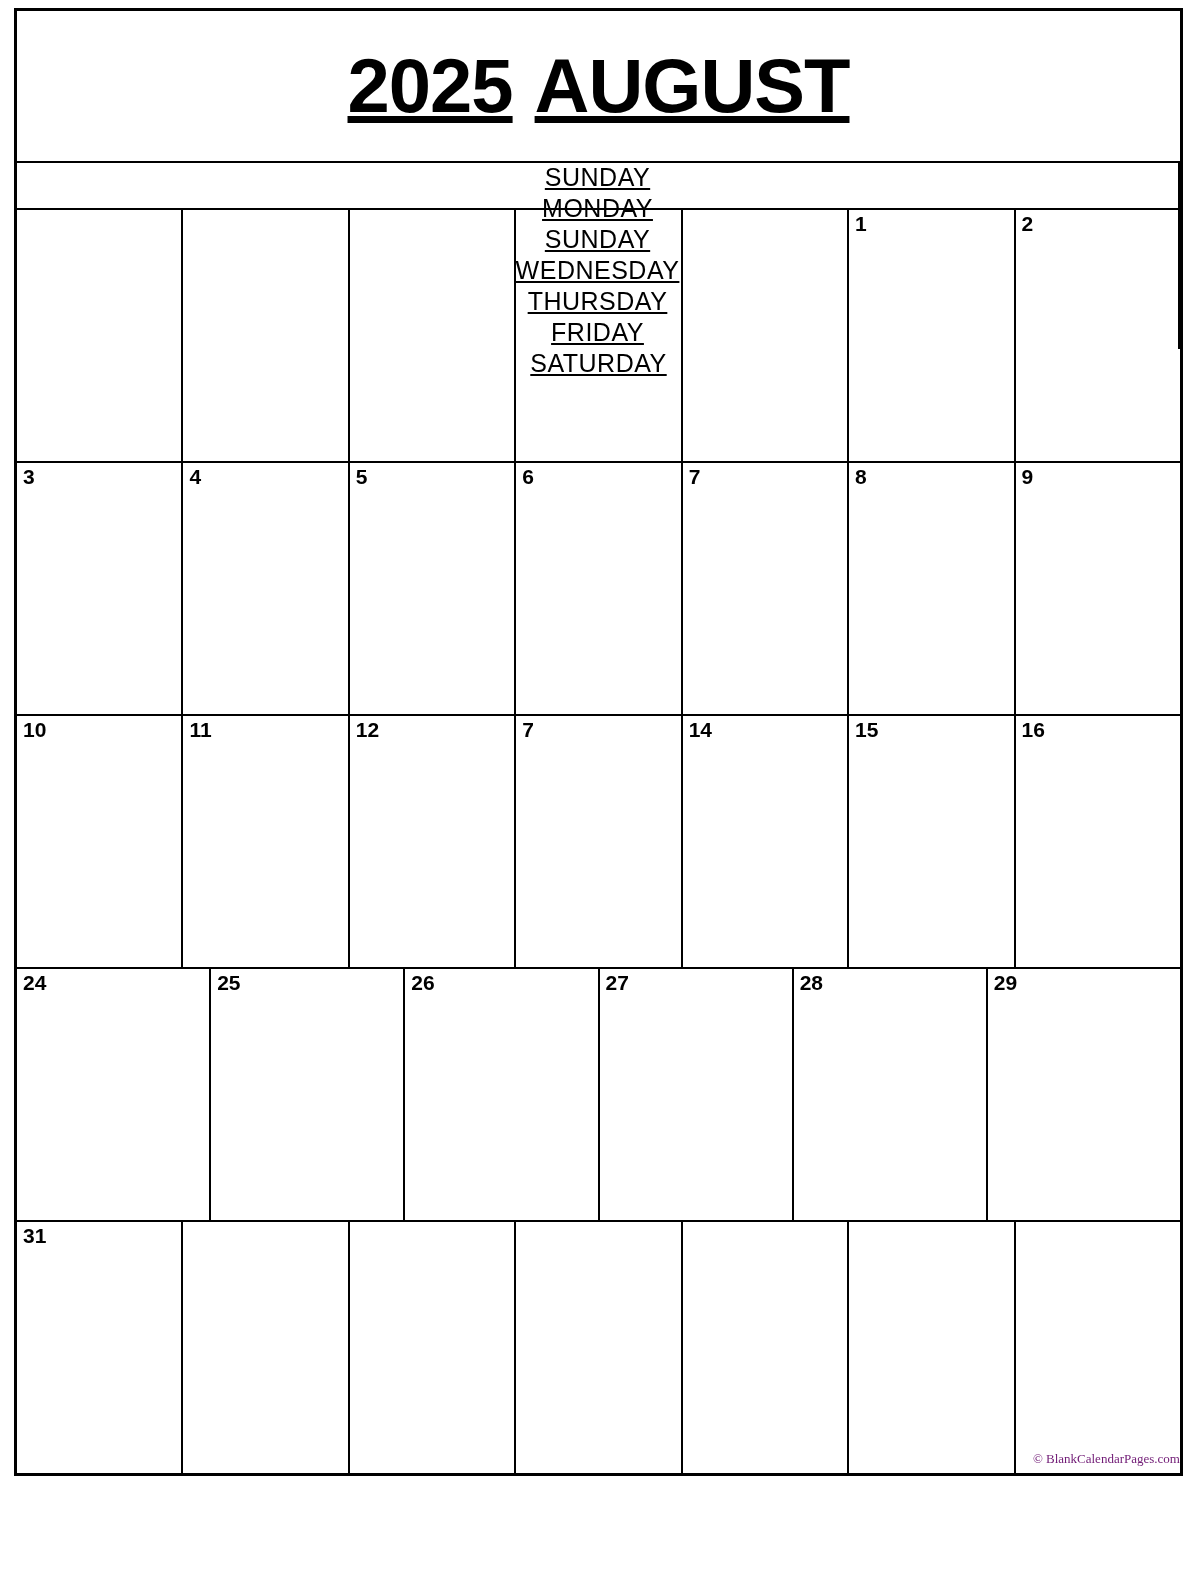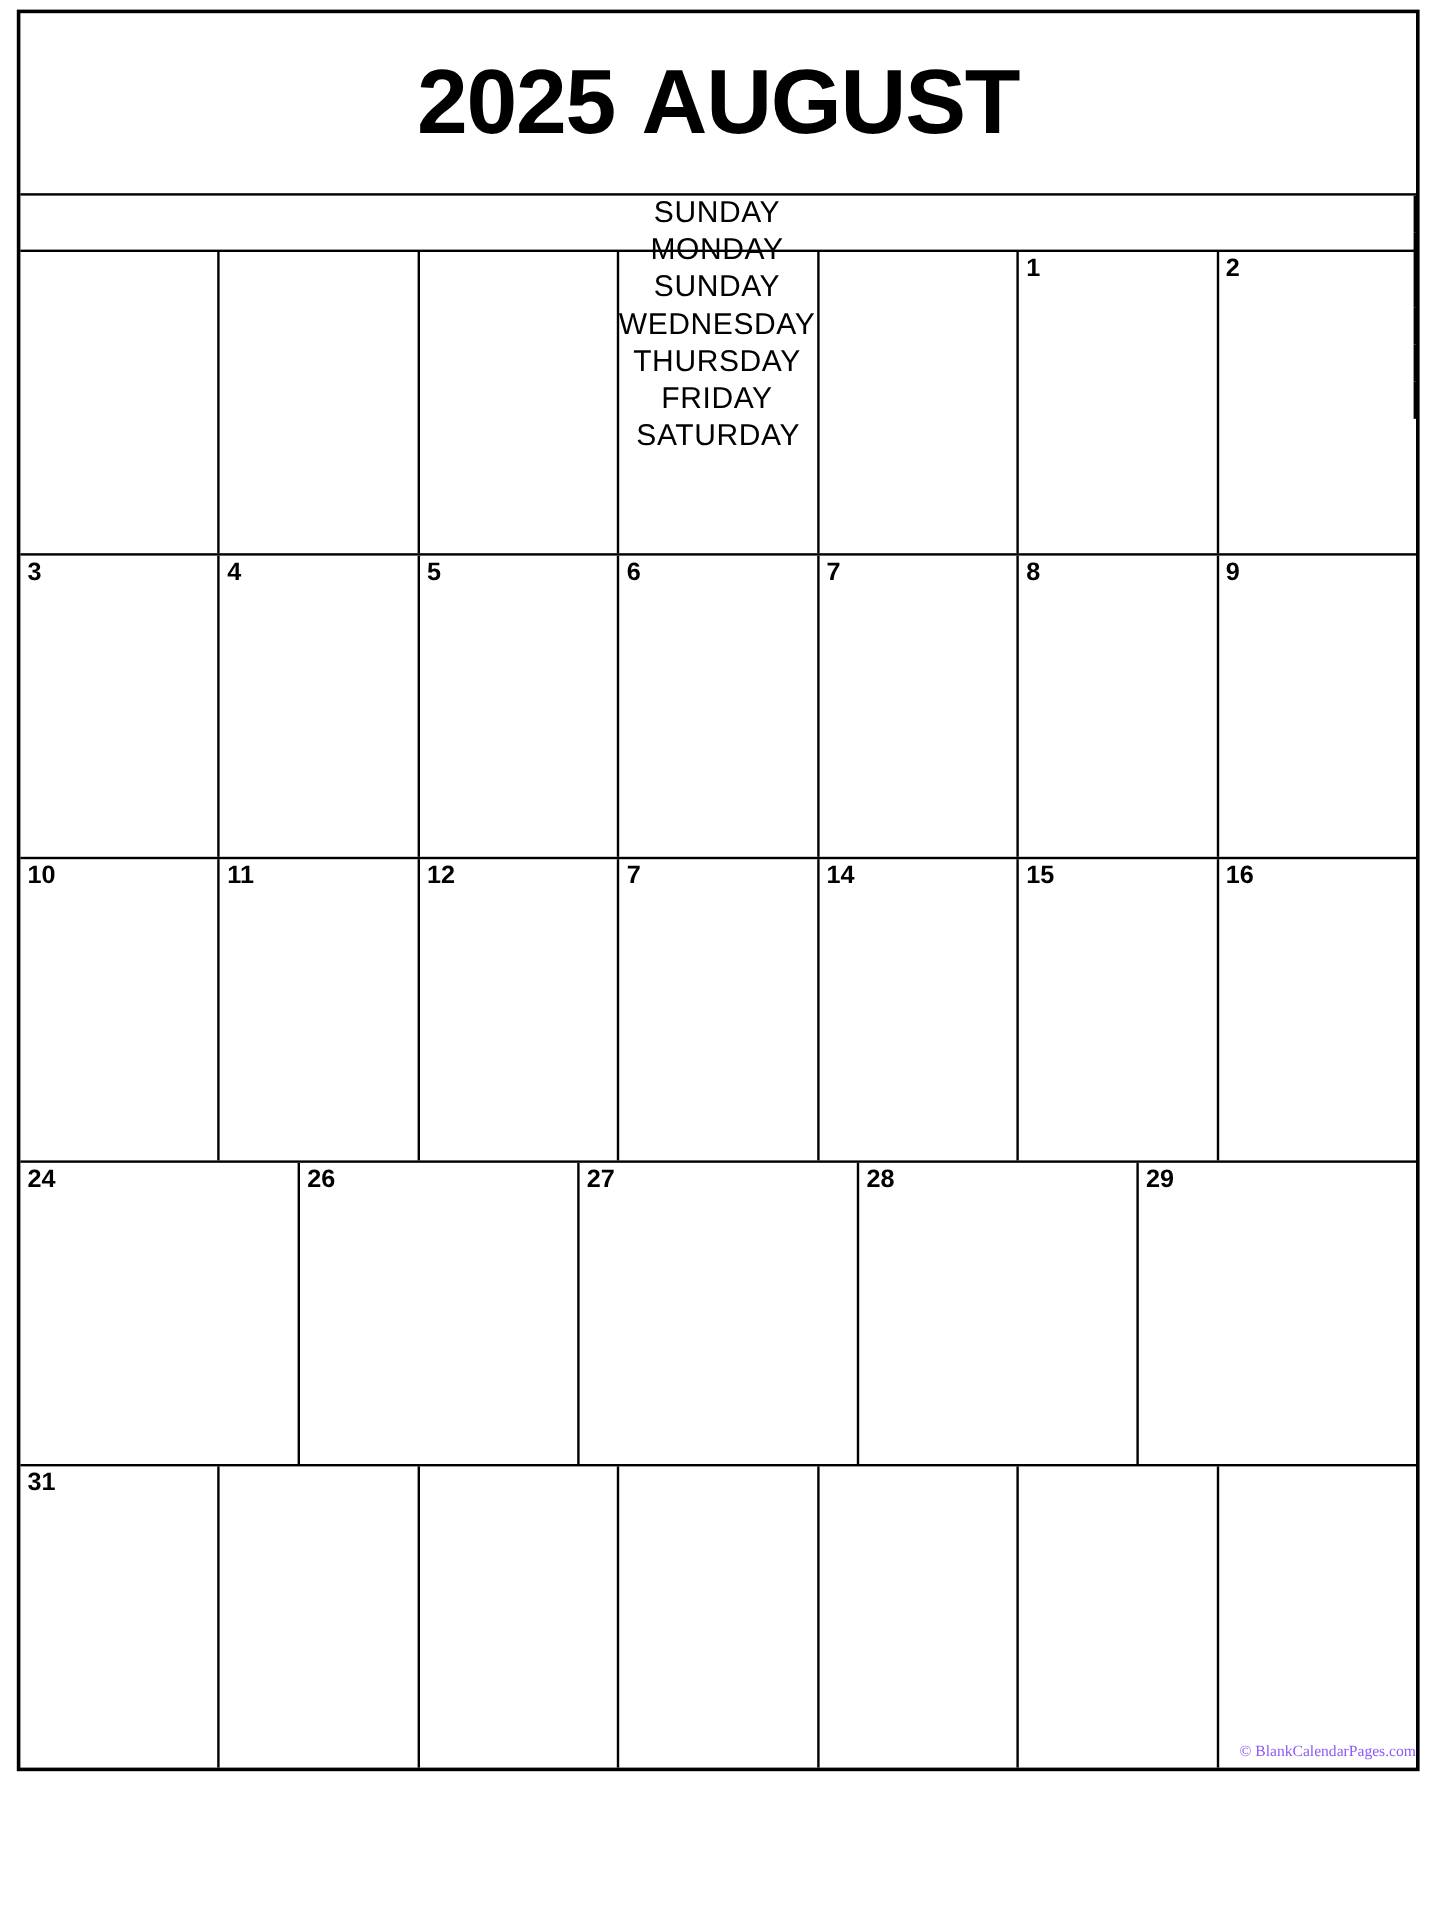--- a/index.html
+++ b/index.html
@@ -11,20 +11,21 @@
     font-family: "Liberation Sans", sans-serif;
     color: #000000;
   }
   .page {
     width: 1197px;
     height: 1486px;
     box-sizing: border-box;
     padding: 8px 14px 10px 14px;
     background: #ffffff;
     position: relative;
+    text-decoration: underline;
   }
   .calendar {
     width: 100%;
     height: 100%;
     box-sizing: border-box;
     border: 3px solid #000000;
     display: flex;
     flex-direction: column;
     position: relative;
   }
@@ -94,21 +95,21 @@
     font-size: 21px;
     font-weight: bold;
     line-height: 1;
   }
   .footer-credit {
     position: absolute;
     right: 0;
     bottom: 6px;
     font-size: 13px;
     font-family: "Liberation Serif", serif;
-    color: #8b5cf6;
+    color: #701a75;
     white-space: nowrap;
   }
 </style>
 </head>
 <body>
 
 <div class="page">
   <div class="calendar">
 
     <div class="title-bar">
@@ -200,20 +201,23 @@
             <span class="daynum">16</span>
           </div>
       </div>
 
 
       <div class="week">
         <div class="day">
             <span class="daynum">24</span>
           </div>
         <div class="day">
+            <span class="daynum">25</span>
+          </div>
+        <div class="day">
             <span class="daynum">26</span>
           </div>
         <div class="day">
             <span class="daynum">27</span>
           </div>
         <div class="day">
             <span class="daynum">28</span>
           </div>
         <div class="day">
             <span class="daynum">29</span>

